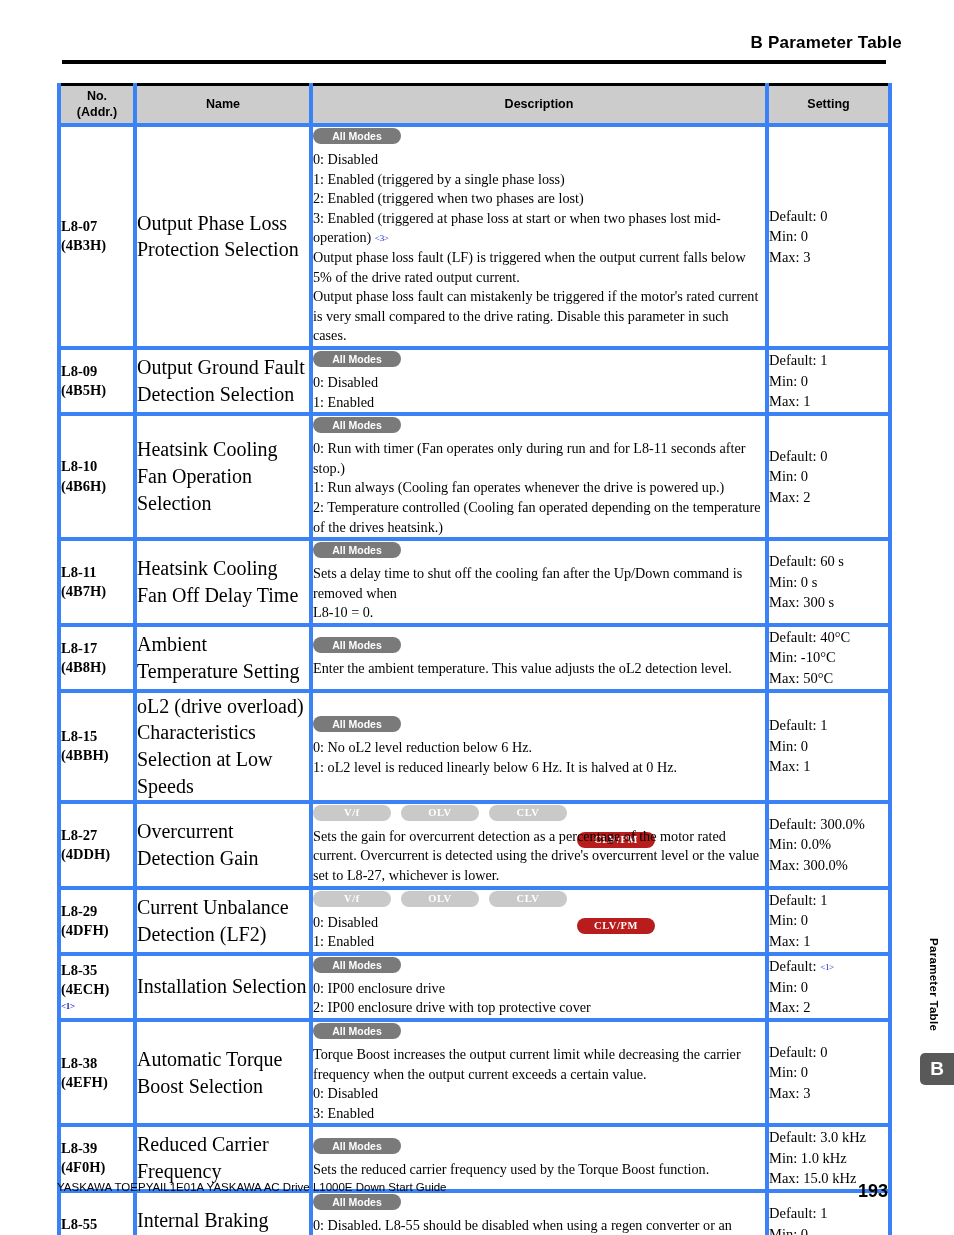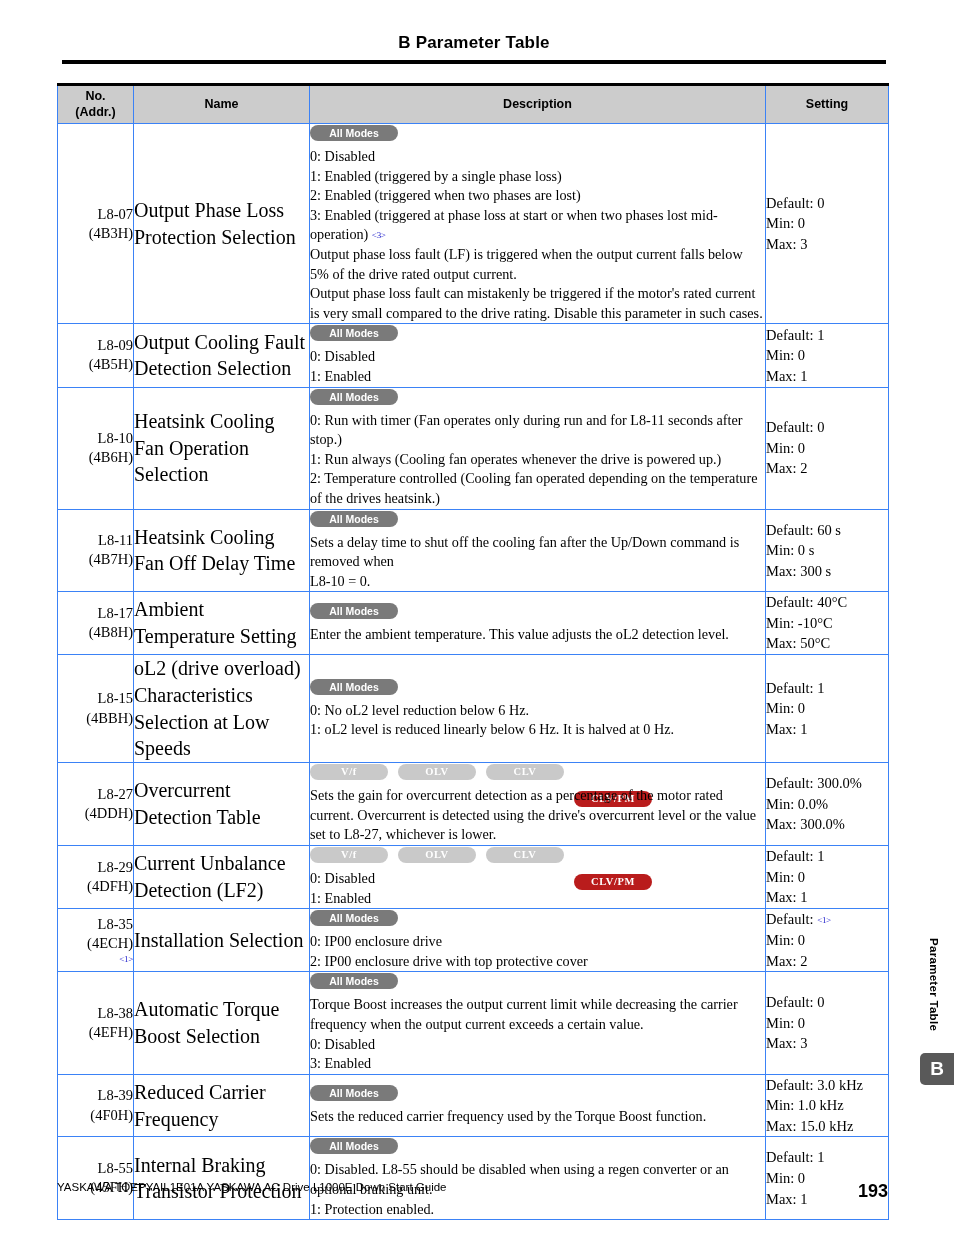--- a/index.html
+++ b/index.html
@@ -12,24 +12,24 @@
     height: 1235px;
     position: relative;
     font-family: "Liberation Serif", serif;
     color: #000000;
     overflow: hidden;
   }
 
   
   .page-header {
     position: absolute;
-    left: 62px;
+    left: 78px;
     top: 33px;
     width: 824px;
-    text-align: center;
+    text-align: right;
   }
   .page-header .head-title {
     font-family: "Liberation Sans", sans-serif;
     font-weight: bold;
     font-size: 17px;
     letter-spacing: 0.2px;
     color: #000;
     display: inline-block;
   }
   .head-rule {
@@ -50,40 +50,41 @@
     border-collapse: collapse;
     table-layout: fixed;
   }
   .param-table col.c-no    { width: 76px; }
   .param-table col.c-name  { width: 176px; }
   .param-table col.c-desc  { width: 456px; }
   .param-table col.c-set   { width: 123px; }
 
   .param-table th,
   .param-table td {
-    border: 1px solid #3b82f6;
+    border: 4px solid #3b82f6;
     vertical-align: middle;
     padding: 0;
   }
   .param-table thead th {
     background: #cccccc;
     font-family: "Liberation Sans", sans-serif;
     font-weight: bold;
     font-size: 12.5px;
     text-align: center;
     height: 37px;
     border-top: 3px solid #000;
     line-height: 1.22;
   }
 
   .cell-no {
-    text-align: right;
+    text-align: left;
     font-size: 14.5px;
     line-height: 1.32;
     padding: 4px 2px;
+    font-weight: bold;
   }
   .cell-name {
     font-size: 20px;
     line-height: 1.34;
     padding: 5px 5px 5px 7px;
     vertical-align: middle;
   }
   .cell-desc {
     font-size: 14.2px;
     line-height: 1.38;
@@ -235,21 +236,21 @@
           <div>Default: 0</div>
           <div>Min: 0</div>
           <div>Max: 3</div>
         </td>
       </tr>
       <tr>
         <td class="cell-no">
           <div>L8-09</div>
           <div>(4B5H)</div>
         </td>
-        <td class="cell-name">Output Cooling Fault Detection Selection</td>
+        <td class="cell-name">Output Ground Fault Detection Selection</td>
         <td class="cell-desc">
           <div class="badge-row"><span class="badge all-modes">All Modes</span></div>
           <div class="desc-line">0: Disabled</div>
           <div class="desc-line">1: Enabled</div>
         </td>
         <td class="cell-set">
           <div>Default: 1</div>
           <div>Min: 0</div>
           <div>Max: 1</div>
         </td>
@@ -320,21 +321,21 @@
           <div>Default: 1</div>
           <div>Min: 0</div>
           <div>Max: 1</div>
         </td>
       </tr>
       <tr>
         <td class="cell-no">
           <div>L8-27</div>
           <div>(4DDH)</div>
         </td>
-        <td class="cell-name">Overcurrent Detection Table</td>
+        <td class="cell-name">Overcurrent Detection Gain</td>
         <td class="cell-desc">
           <div class="badge-row"><span class="badge mode off">V/f</span><span class="badge mode off">OLV</span><span class="badge mode off">CLV</span><span class="badge mode on">CLV/PM</span></div>
           <div class="desc-line">Sets the gain for overcurrent detection as a percentage of the motor rated current. Overcurrent is detected using the drive's overcurrent level or the value set to L8-27, whichever is lower.</div>
         </td>
         <td class="cell-set">
           <div>Default: 300.0%</div>
           <div>Min: 0.0%</div>
           <div>Max: 300.0%</div>
         </td>
       </tr>

